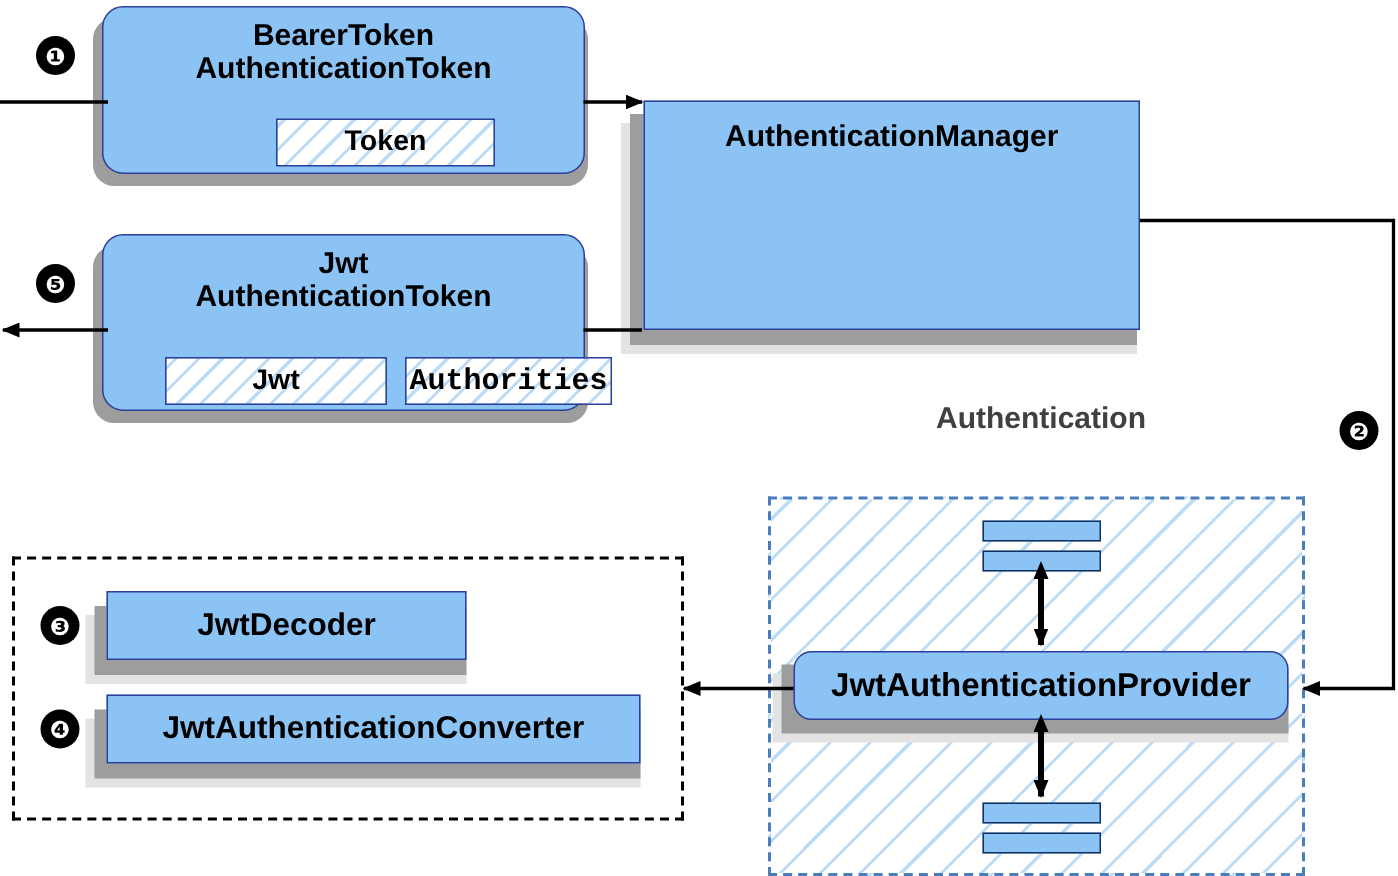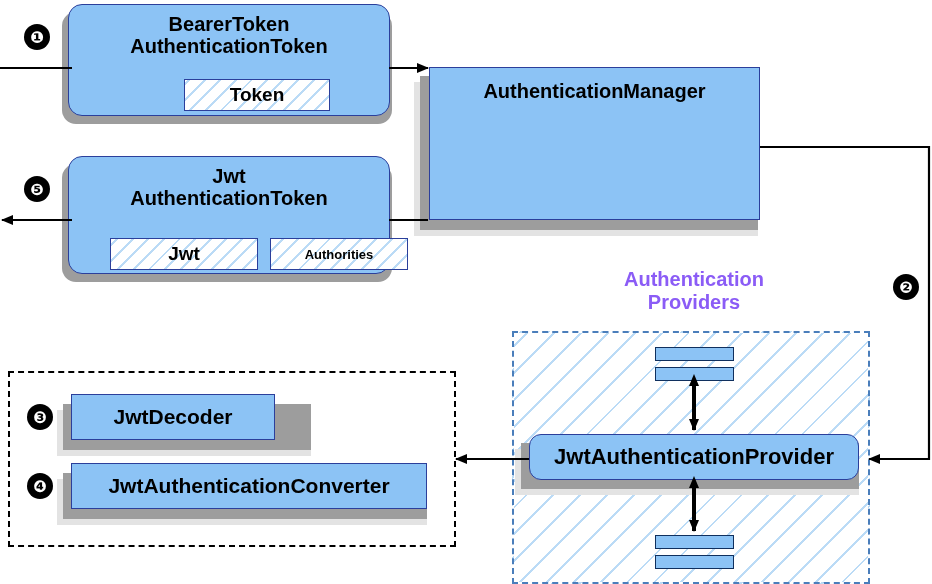--- a/index.html
+++ b/index.html
@@ -104,21 +104,21 @@
     align-items: center;
     justify-content: center;
     z-index: 20;
     font-family: "DejaVu Sans", sans-serif;
   }
 
   
   .plain-label {
     position: absolute;
     font-weight: bold;
-    color: #8b5cf6;
+    color: #404040;
     text-align: center;
     line-height: 1.15;
     z-index: 5;
   }
 
   
   #wires {
     position: absolute;
     left: 0; top: 0;
     width: 932px;
@@ -186,42 +186,41 @@
   <div class="node" style="left:429px; top:67px; width:331px; height:153px; flex-direction:column; justify-content:flex-start; padding-top:12px; font-size:20px;">
     <div>AuthenticationManager</div>
   </div>
 
   <div class="shadow rounded-shadow" style="left:62px; top:164px; width:330px; height:118px;"></div>
   <div class="node rounded" style="left:68px; top:156px; width:322px; height:118px; flex-direction:column; justify-content:flex-start; padding-top:8px; font-size:20px;">
     <div>Jwt</div>
     <div>AuthenticationToken</div>
   </div>
   <div class="hatch-panel" style="left:78px; top:238px; width:148px; height:32px; font-size:19px;">Jwt</div>
-  <div class="hatch-panel" style="left:238px; top:238px; width:138px; height:32px; font-size:13px;">Authorities</div>
+  <div class="hatch-panel" style="left:238px; top:238px; width:138px; height:32px; font-size:20px;font-family:Liberation Mono, monospace;">Authorities</div>
 
   <div class="plain-label" style="left:560px; top:268px; width:268px; font-size:20px;">
     <div>Authentication</div>
-    <div>Providers</div>
   </div>
 
   <div class="dashed-blue" style="left:512px; top:331px; width:358px; height:253px;"></div>
 
   <div class="mini-bar" style="left:655px; top:347px; width:79px; height:14px;"></div>
   <div class="mini-bar" style="left:655px; top:367px; width:79px; height:14px;"></div>
 
   <div class="shadow" style="left:521px; top:443px; width:338px; height:46px;"></div>
   <div class="shadow2" style="left:515px; top:449px; width:344px; height:46px;"></div>
   <div class="node" style="left:529px; top:434px; width:330px; height:46px; font-size:22px;border-radius:12px;">JwtAuthenticationProvider</div>
 
   <div class="mini-bar" style="left:655px; top:535px; width:79px; height:14px;"></div>
   <div class="mini-bar" style="left:655px; top:555px; width:79px; height:14px;"></div>
 
   <div class="dashed-black" style="left:8px; top:371px; width:448px; height:176px;"></div>
 
   <div class="shadow" style="left:63px; top:404px; width:248px; height:46px;"></div>
   <div class="shadow2" style="left:57px; top:410px; width:254px; height:46px;"></div>
-  <div class="node" style="left:71px; top:394px; width:204px; height:46px; font-size:21px;">JwtDecoder</div>
+  <div class="node" style="left:71px; top:394px; width:240px; height:46px; font-size:21px;">JwtDecoder</div>
 
   <div class="shadow" style="left:63px; top:473px; width:364px; height:46px;"></div>
   <div class="shadow2" style="left:57px; top:479px; width:370px; height:46px;"></div>
   <div class="node" style="left:71px; top:463px; width:356px; height:46px; font-size:21px;">JwtAuthenticationConverter</div>
 
 </div>
 
 </body></html>

